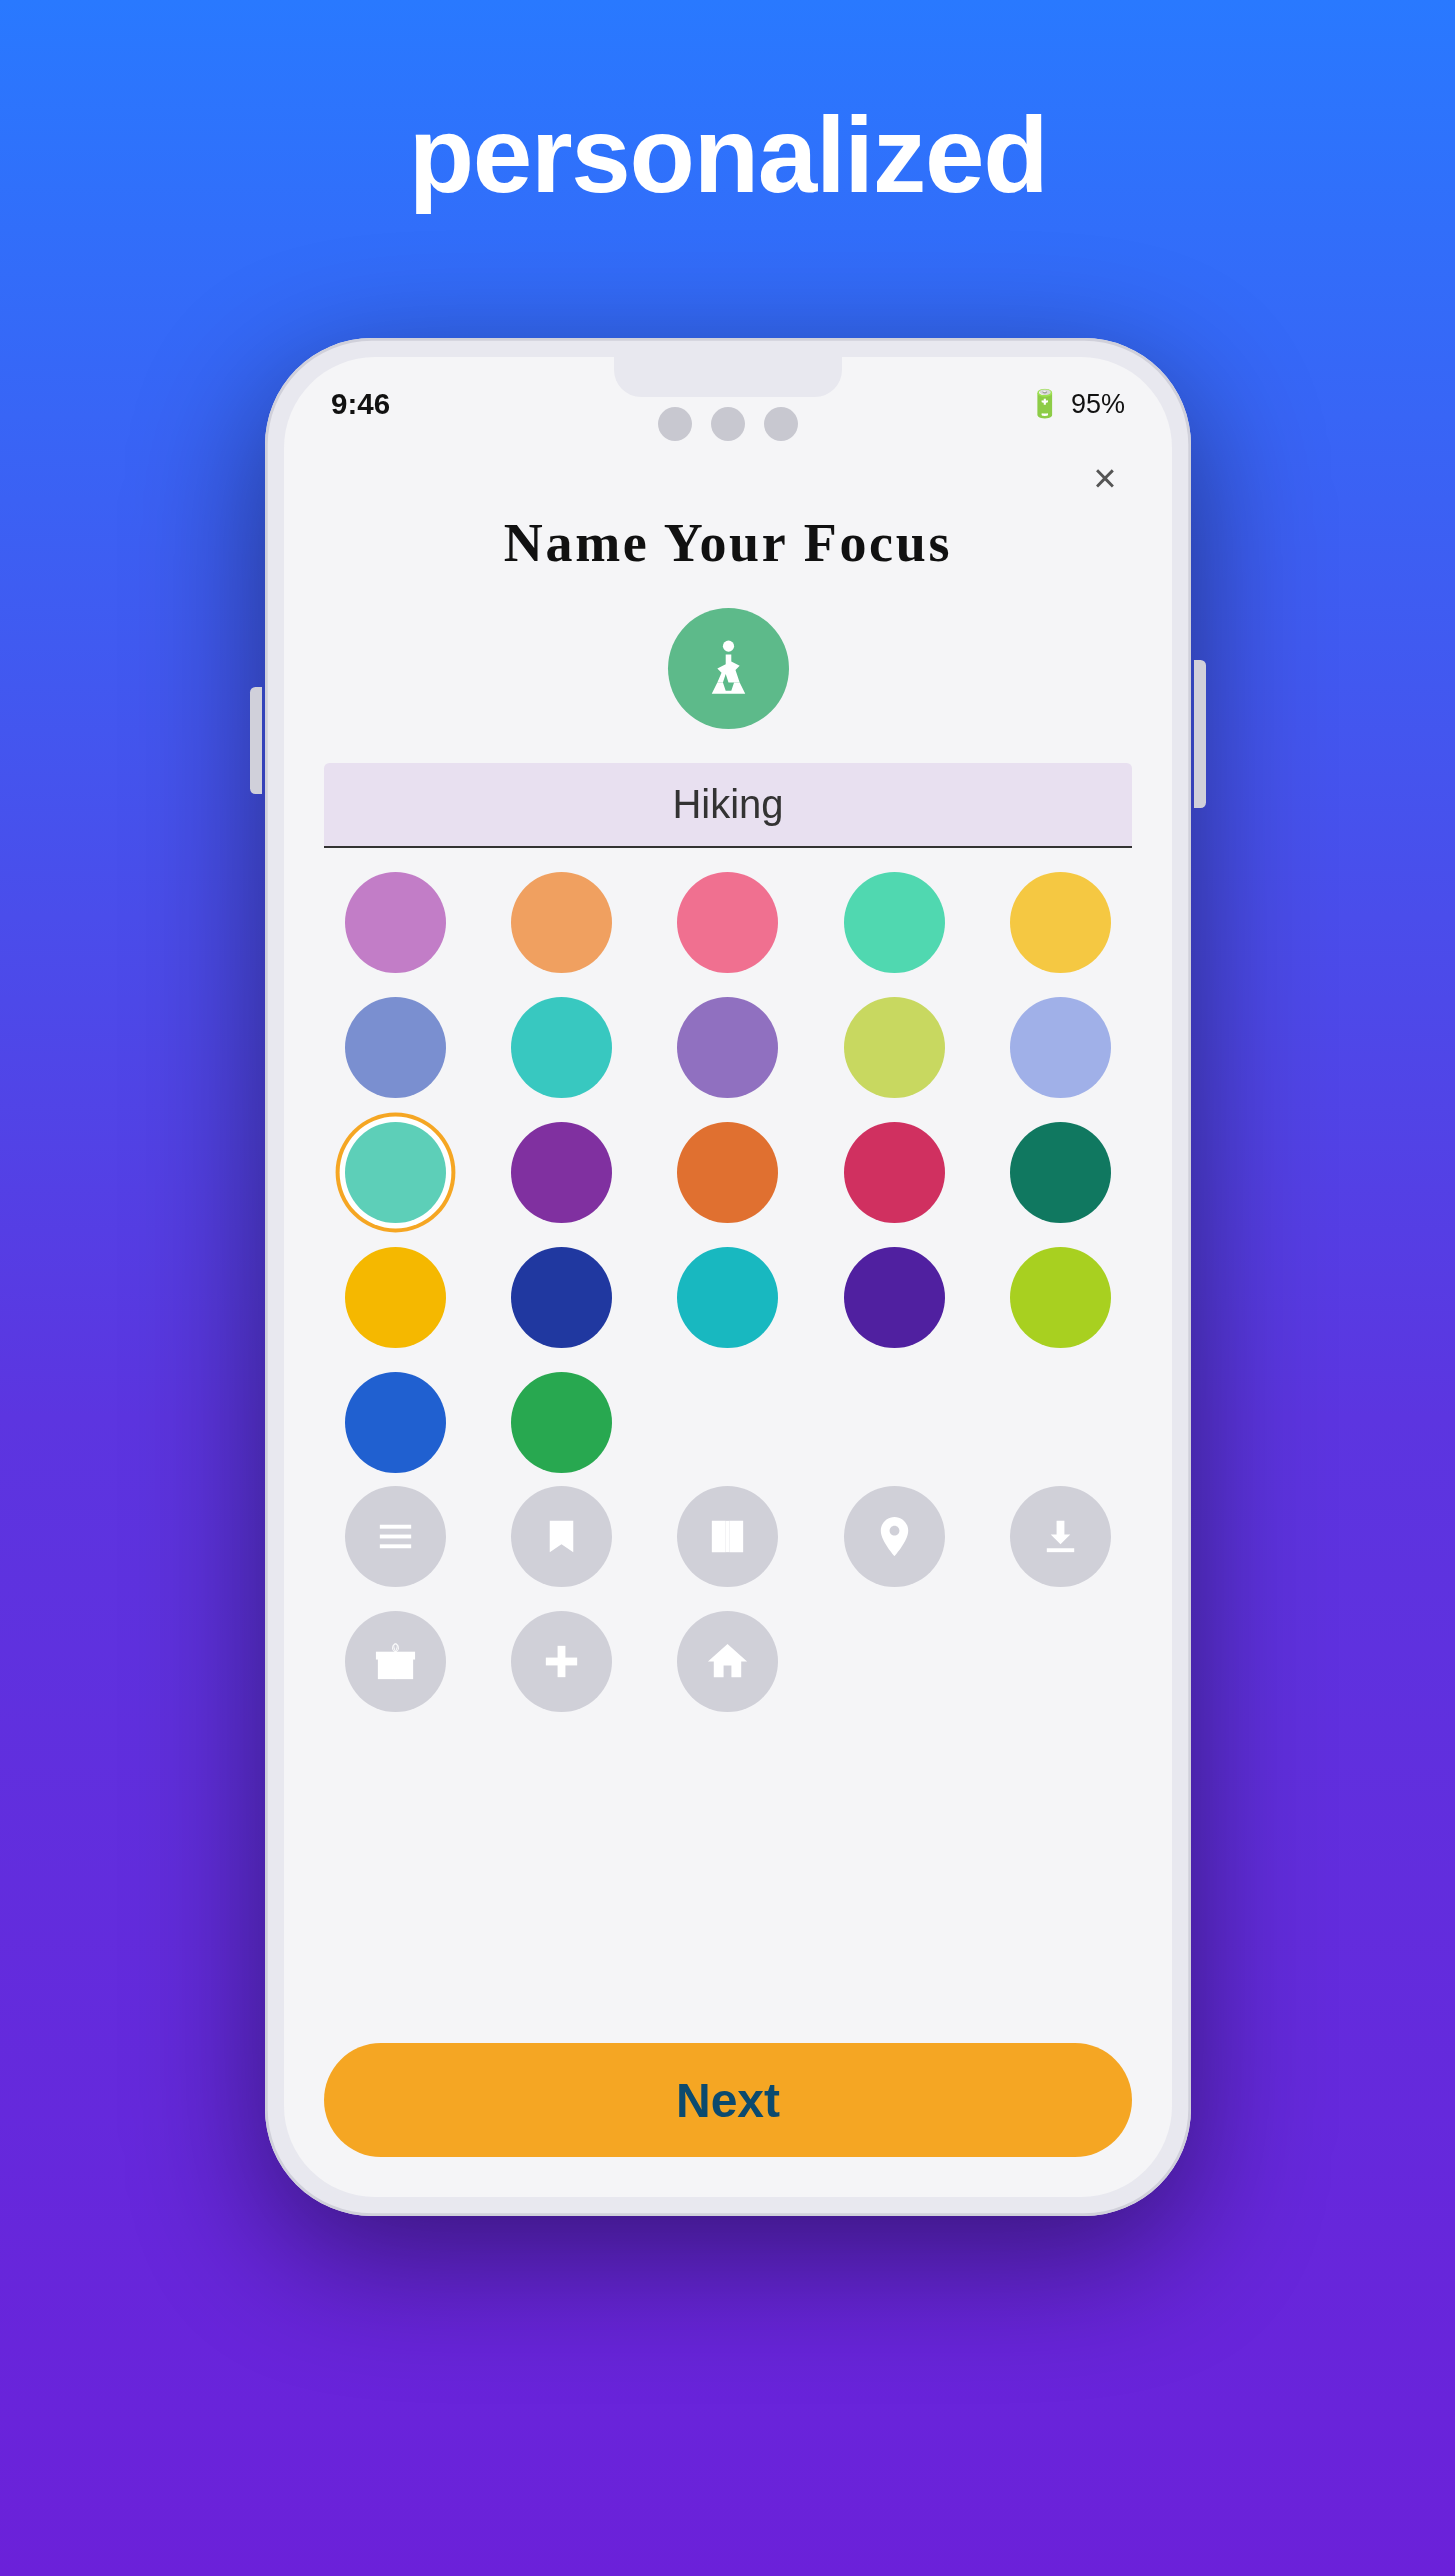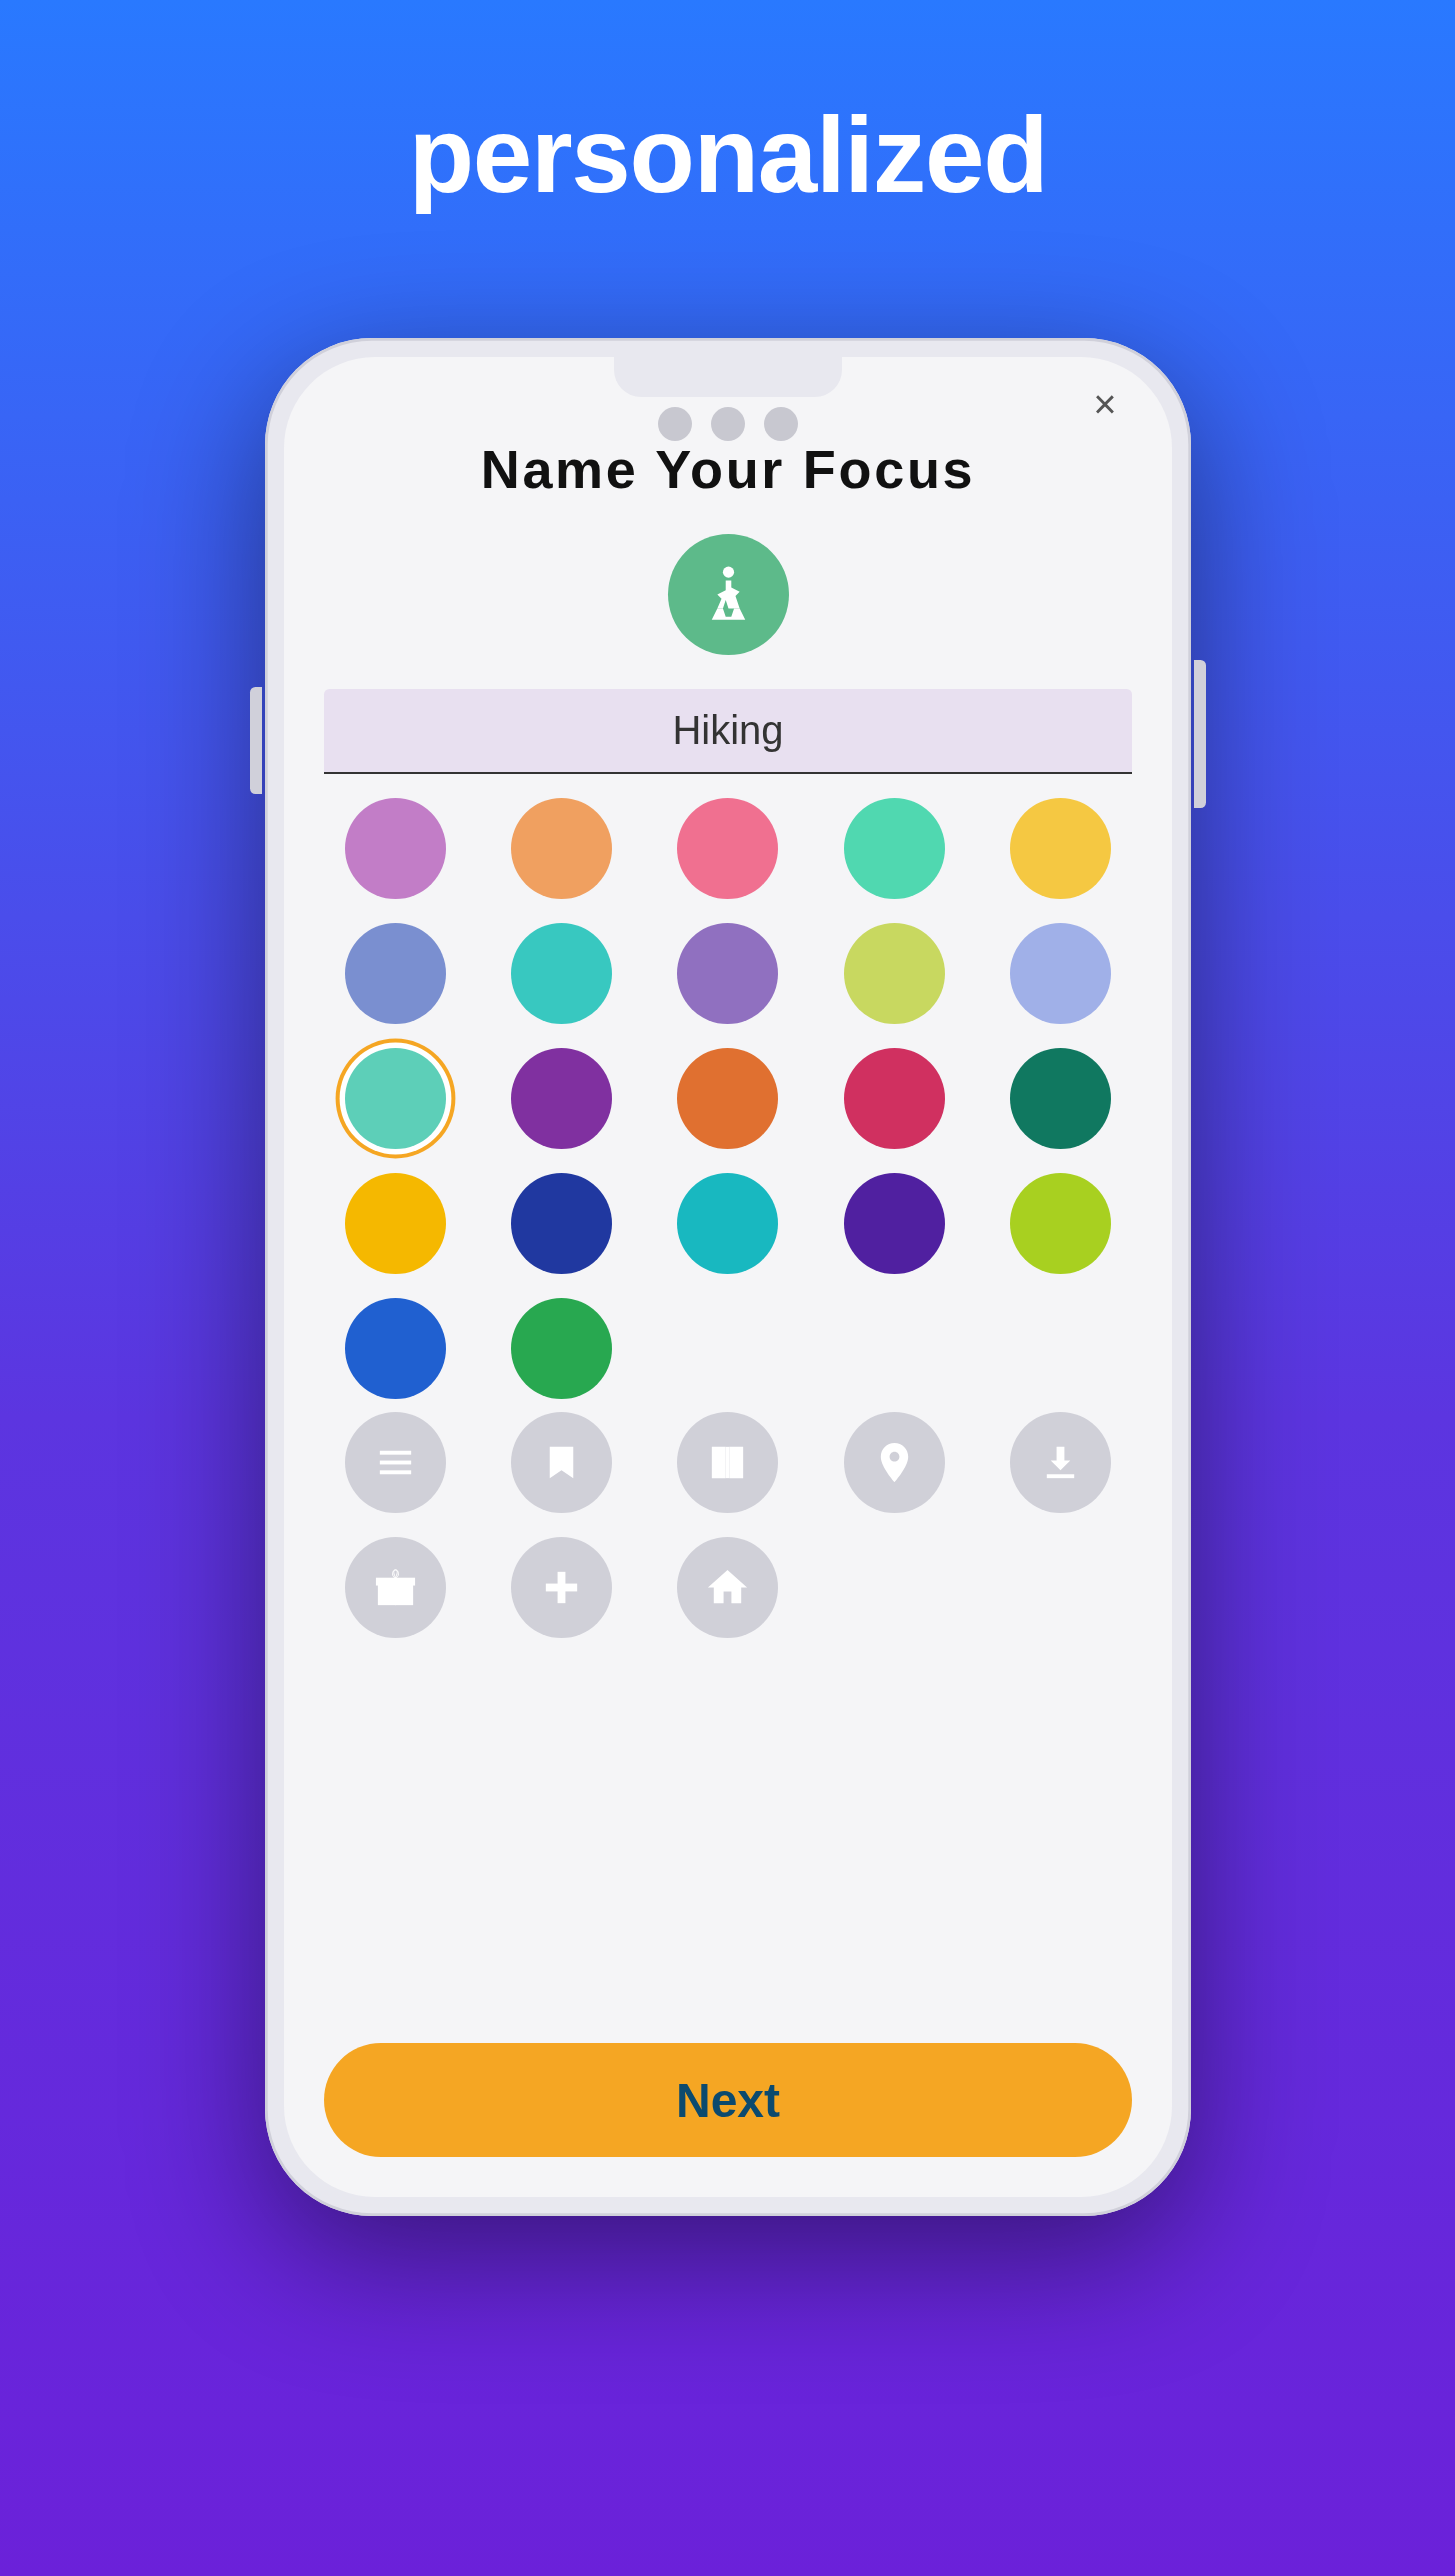--- a/index.html
+++ b/index.html
@@ -151,20 +151,21 @@
       margin-bottom: 6.7px;
     }
 
     .dialog-title {
       font-size: 54px;
       font-weight: 700;
       color: #111;
       letter-spacing: 2.7px;
       margin-bottom: 34px;
       text-align: center;
+      font-family: Liberation Serif, serif;
     }
 
     .focus-icon {
       width: 121px;
       height: 121px;
       background: #5dba8a;
       border-radius: 50%;
       display: flex;
       align-items: center;
       justify-content: center;
@@ -268,20 +269,27 @@
     <div class="phone-screen">
 
       <div class="notch"></div>
 
       <div class="camera-area">
         <div class="cam-dot"></div>
         <div class="cam-dot"></div>
         <div class="cam-dot"></div>
       </div>
 
+      <div class="status-bar">
+        <span class="status-left">9:46</span>
+        <span class="status-right">
+          <span>🔋</span>
+          <span>95%</span>
+        </span>
+      </div>
 
       <div class="screen-content">
 
         <div class="close-btn">×</div>
 
         <div class="dialog-title">Name Your Focus</div>
 
         <div class="focus-icon">
 
           <svg viewBox="0 0 24 24" xmlns="http://www.w3.org/2000/svg">

